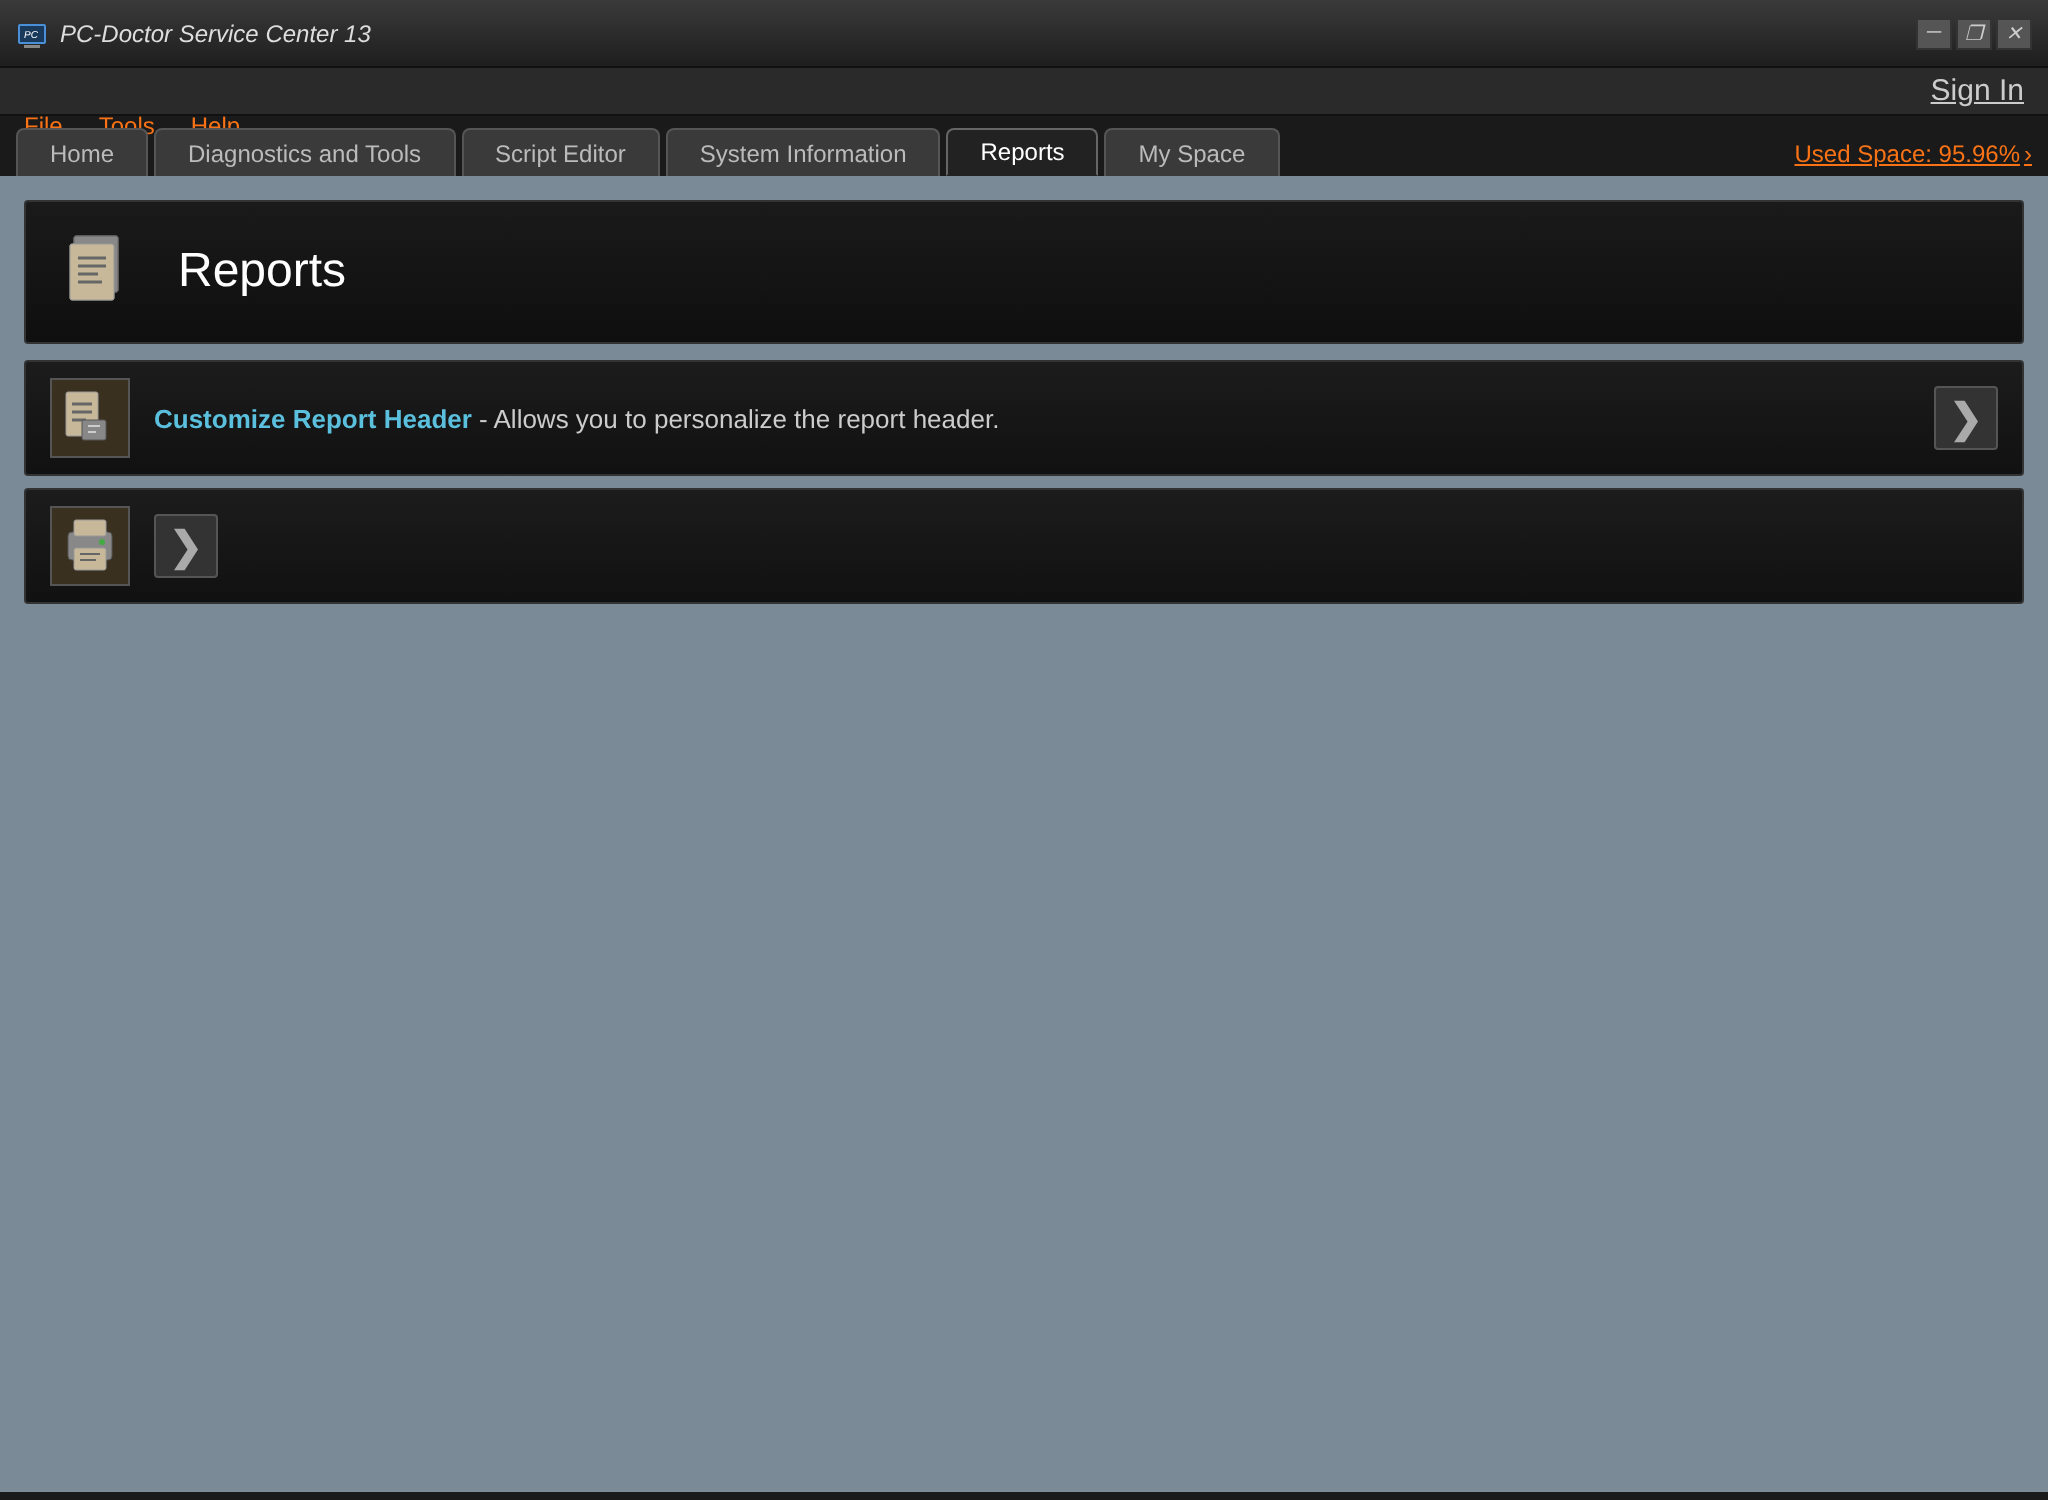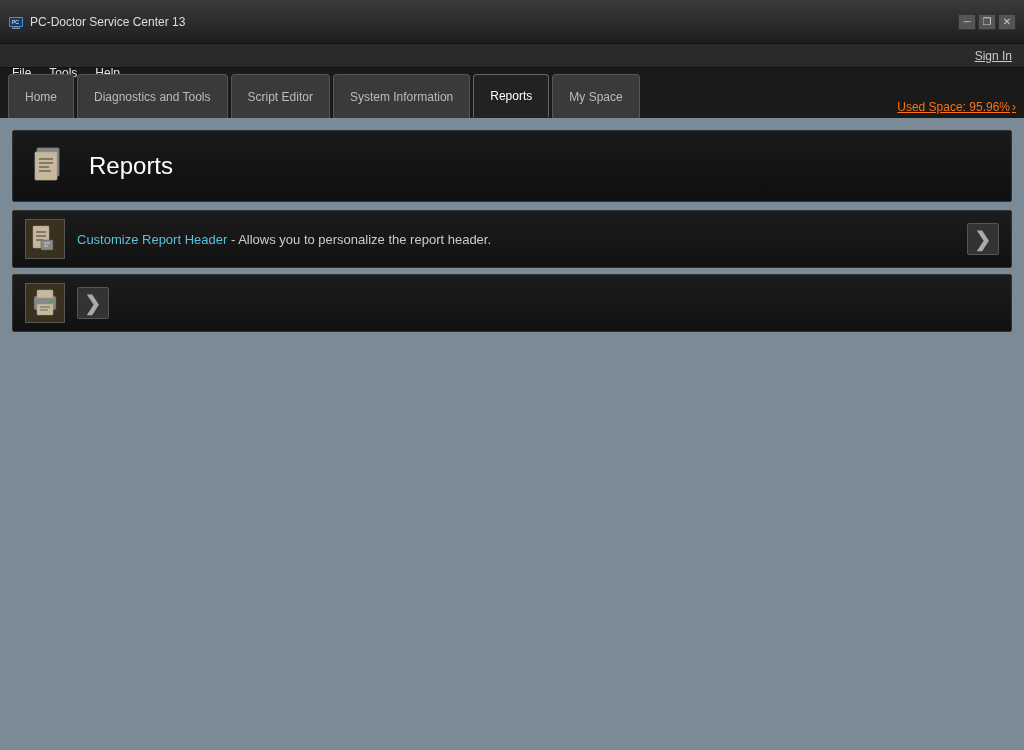--- a/index.html
+++ b/index.html
@@ -11,27 +11,28 @@
     body {
       width: 1024px;
       height: 750px;
       background: #1a1a1a;
       font-family: 'Segoe UI', Arial, sans-serif;
       overflow: hidden;
     }
 
     
     .title-bar {
-      height: 44px;
+      height: 34px;
       background: linear-gradient(to bottom, #3a3a3a, #1e1e1e);
       display: flex;
       align-items: center;
       justify-content: space-between;
       padding: 4px 8px;
       border-bottom: 1px solid #111;
+      font-style: italic;
     }
 
     .title-bar-left {
       display: flex;
       align-items: center;
       gap: 6px;
     }
 
     .title-bar-icon {
       width: 16px;
@@ -66,55 +67,55 @@
       height: 24px;
       background: #2a2a2a;
       display: flex;
       align-items: center;
       padding: 0 4px;
       border-bottom: 1px solid #111;
       gap: 2px;
     }
 
     .menu-item {
-      color: #e5e5e5;
+      color: #f97316;
       font-size: 12px;
       padding: 2px 8px;
       cursor: pointer;
       height: 100%;
       display: flex;
       align-items: center;
       margin-top: 34px;
     }
 
     .sign-in-link {
       margin-left: auto;
       color: #ccc;
-      font-size: 12px;
+      font-size: 15px;
       cursor: pointer;
       padding: 2px 8px;
       text-decoration: underline;
     }
 
     
     .nav-area {
       background: #1a1a1a;
       display: flex;
       align-items: flex-end;
       padding: 6px 8px 0 8px;
       justify-content: space-between;
     }
 
     .nav-tabs {
       display: flex;
       gap: 3px;
     }
 
     .nav-tab {
-      height: 44px;
+      height: 24px;
       padding: 0 16px;
       background: #3a3a3a;
       border: 1px solid #555;
       border-bottom: none;
       color: #bbb;
       font-size: 12px;
       cursor: pointer;
       display: flex;
       align-items: center;
       border-radius: 4px 4px 0 0;
@@ -200,21 +201,21 @@
     }
 
     .action-text {
       flex: 1;
       color: #ccc;
       font-size: 13px;
     }
 
     .action-text strong {
       color: #5bc0de;
-      font-weight: normal;
+      font-weight: bold;
     }
 
     .action-chevron {
       color: #aaa;
       font-size: 20px;
       font-weight: bold;
       width: 32px;
       height: 32px;
       background: #333;
       border: 1px solid #555;

